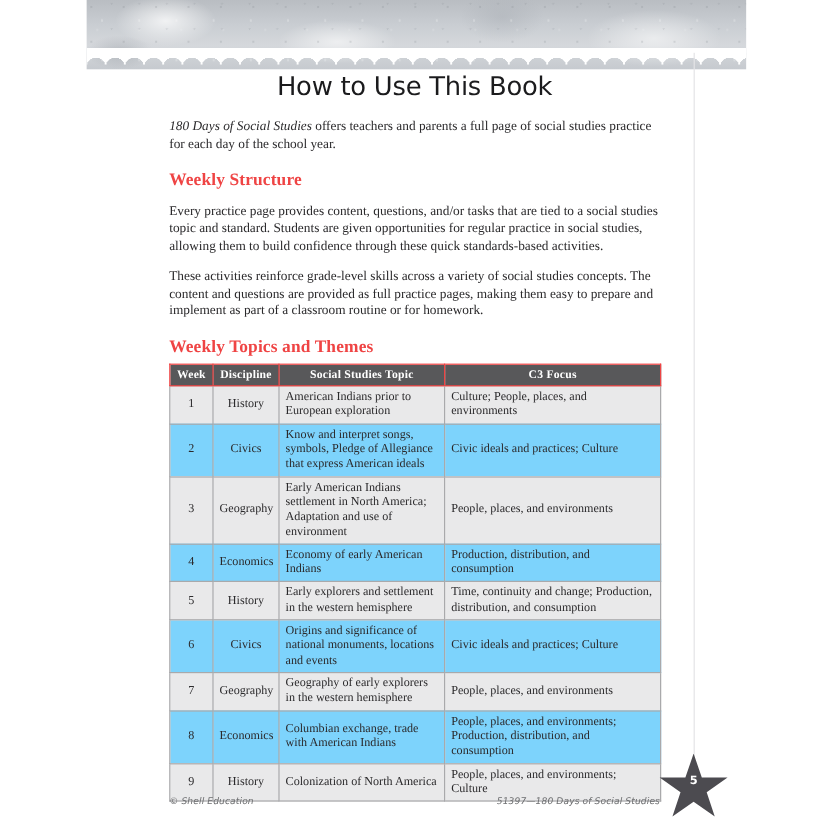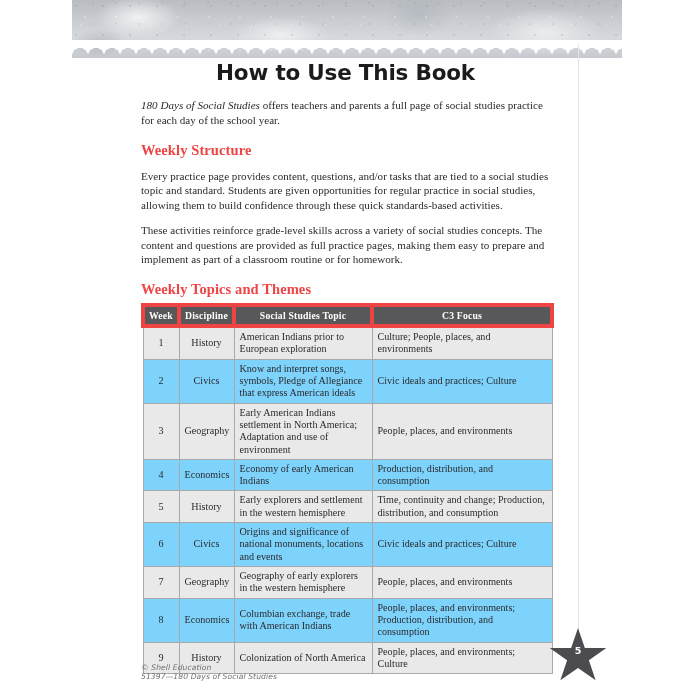--- a/index.html
+++ b/index.html
@@ -75,21 +75,21 @@
   
   .content {
     position: absolute;
     left: 141px;
     top: 60px;
     width: 409px;
   }
 
   h1.page-title {
     font-family: "DejaVu Sans", "Liberation Sans", sans-serif;
-    font-weight: 700;
+    font-weight: 400;
     font-size: 21.5px;
     letter-spacing: -0.2px;
     text-align: center;
     margin: 0 0 13px 0;
     color: #1b1b1d;
   }
 
   h2.section-head {
     font-family: "Liberation Serif", "DejaVu Serif", serif;
     font-weight: 700;
@@ -120,21 +120,21 @@
   table.topics col.c-disc { width: 55px; }
   table.topics col.c-topic { width: 138px; }
   table.topics col.c-focus { width: 180px; }
 
   table.topics thead th {
     background: #58585a;
     color: #ffffff;
     font-weight: 700;
     font-size: 9.7px;
     padding: 3px 0;
-    border: 4px solid #ef4444;
+    border: 1px solid #ef4444;
     text-align: center;
     letter-spacing: .2px;
   }
   table.topics tbody td {
     border: 1px solid #a9a9ab;
     font-size: 10.1px;
     line-height: 1.22;
     padding: 3px 5px;
     color: #2b2a2c;
     vertical-align: middle;
@@ -158,21 +158,20 @@
     top: 663px;
     width: 409px;
     display: flex;
     justify-content: space-between;
     align-items: baseline;
     font-family: "DejaVu Sans", "Liberation Sans", sans-serif;
     font-size: 7.6px;
     font-style: italic;
     color: #6d6e70;
     letter-spacing: .1px;
-    flex-direction: column;
   }
 
   
   .star-marker {
     position: absolute;
     left: 549px;
     top: 628px;
     width: 58px;
     height: 56px;
   }

